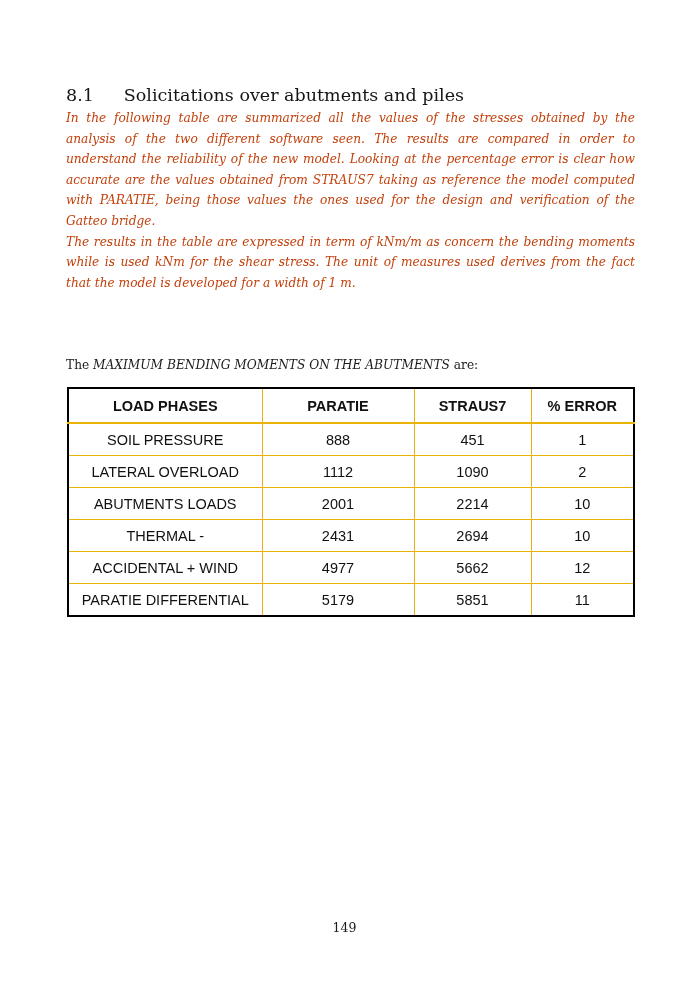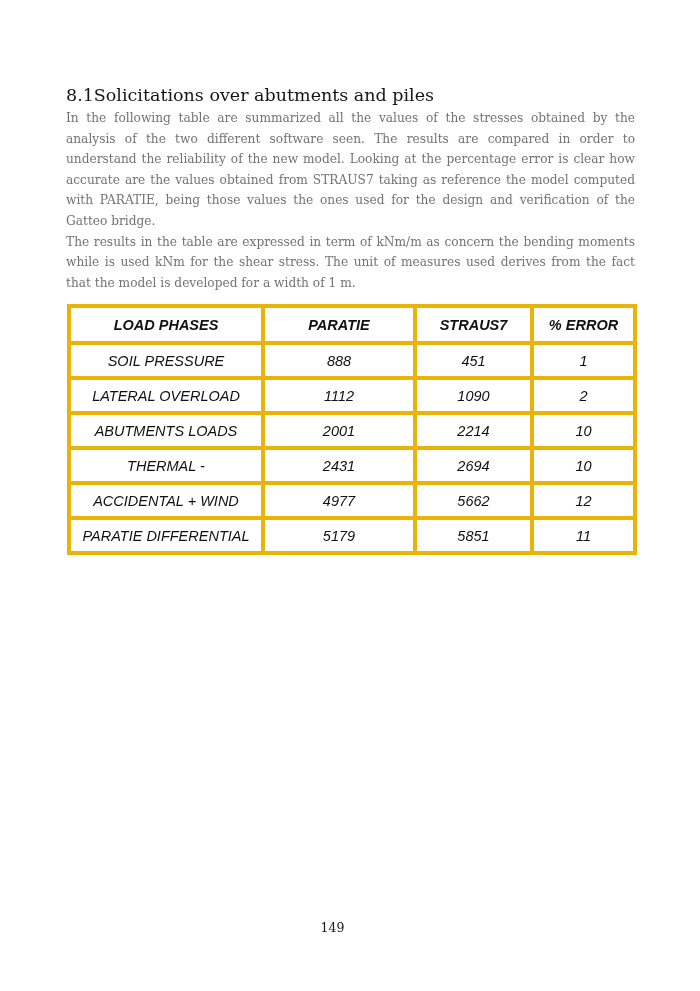--- a/index.html
+++ b/index.html
@@ -23,28 +23,29 @@
   }
   .section-heading {
     margin-top: 82px;
     font-size: 17.5px;
     line-height: 26px;
     font-weight: 400;
     color: #151515;
     white-space: nowrap;
   }
   .section-heading .num {
-    margin-right: 0;
+    margin-right: 30px;
   }
   p.bodytext {
     font-size: 12.2px;
     line-height: 20.6px;
     text-align: justify;
     margin: 0;
-    color: #737373;
+    color: #c2410c;
+    font-style: italic;
   }
   .p1 { margin-top: 16px; }
   .p2 { margin-top: 28px; }
   .table-intro {
     margin-top: 62px;
     font-size: 12.2px;
     line-height: 21px;
     color: #1a1a1a;
   }
   .table-intro em {
@@ -58,66 +59,66 @@
     margin-left: 1px;
     font-family: "Liberation Sans", sans-serif;
     color: #111111;
   }
   table.results col.c1 { width: 194px; }
   table.results col.c2 { width: 152px; }
   table.results col.c3 { width: 117px; }
   table.results col.c4 { width: 103px; }
   table.results th,
   table.results td {
-    border: 4px solid #eab308;
+    border: 1px solid #eab308;
     text-align: center;
     vertical-align: middle;
     padding: 0 2px;
     overflow: hidden;
     white-space: nowrap;
-    font-style: italic;
   }
   table.results th {
     font-size: 14.5px;
     font-weight: 700;
     height: 33px;
     border-bottom-width: 2px;
   }
   table.results td {
     font-size: 14.5px;
     font-weight: 400;
     height: 31px;
     margin-top: 24px;
   }
   table.results {
     border: 2px solid #000000;
   }
   .page-number {
     position: absolute;
     top: 920px;
-    left: 4px;
+    left: 16px;
     width: 657px;
     text-align: center;
     font-size: 12.5px;
     color: #1a1a1a;
   }
 </style>
 </head>
 <body>
 
 <div class="content">
 
   <div class="section-heading">
     <span class="num">8.1</span><span>Solicitations over abutments and piles</span>
   </div>
 
   <p class="bodytext p1">In the following table are summarized all the values of the stresses obtained by the analysis of the two different software seen. The results are compared in order to understand the reliability of the new model. Looking at the percentage error is clear how accurate are the values obtained from STRAUS7 taking as reference the model computed with PARATIE, being those values the ones used for the design and verification of the Gatteo bridge.</p>
 
   <p class="bodytext p2">The results in the table are expressed in term of kNm/m as concern the bending moments while is used kNm for the shear stress. The unit of measures used derives from the fact that the model is developed for a width of 1 m.</p>
 
+  <div class="table-intro"><span>The </span><em>MAXIMUM BENDING MOMENTS ON THE ABUTMENTS</em><span> are:</span></div>
 
   <table class="results">
     <colgroup>
       <col class="c1">
         <col class="c2">
         <col class="c3">
         <col class="c4">
     </colgroup>
     <thead>
       <tr>

